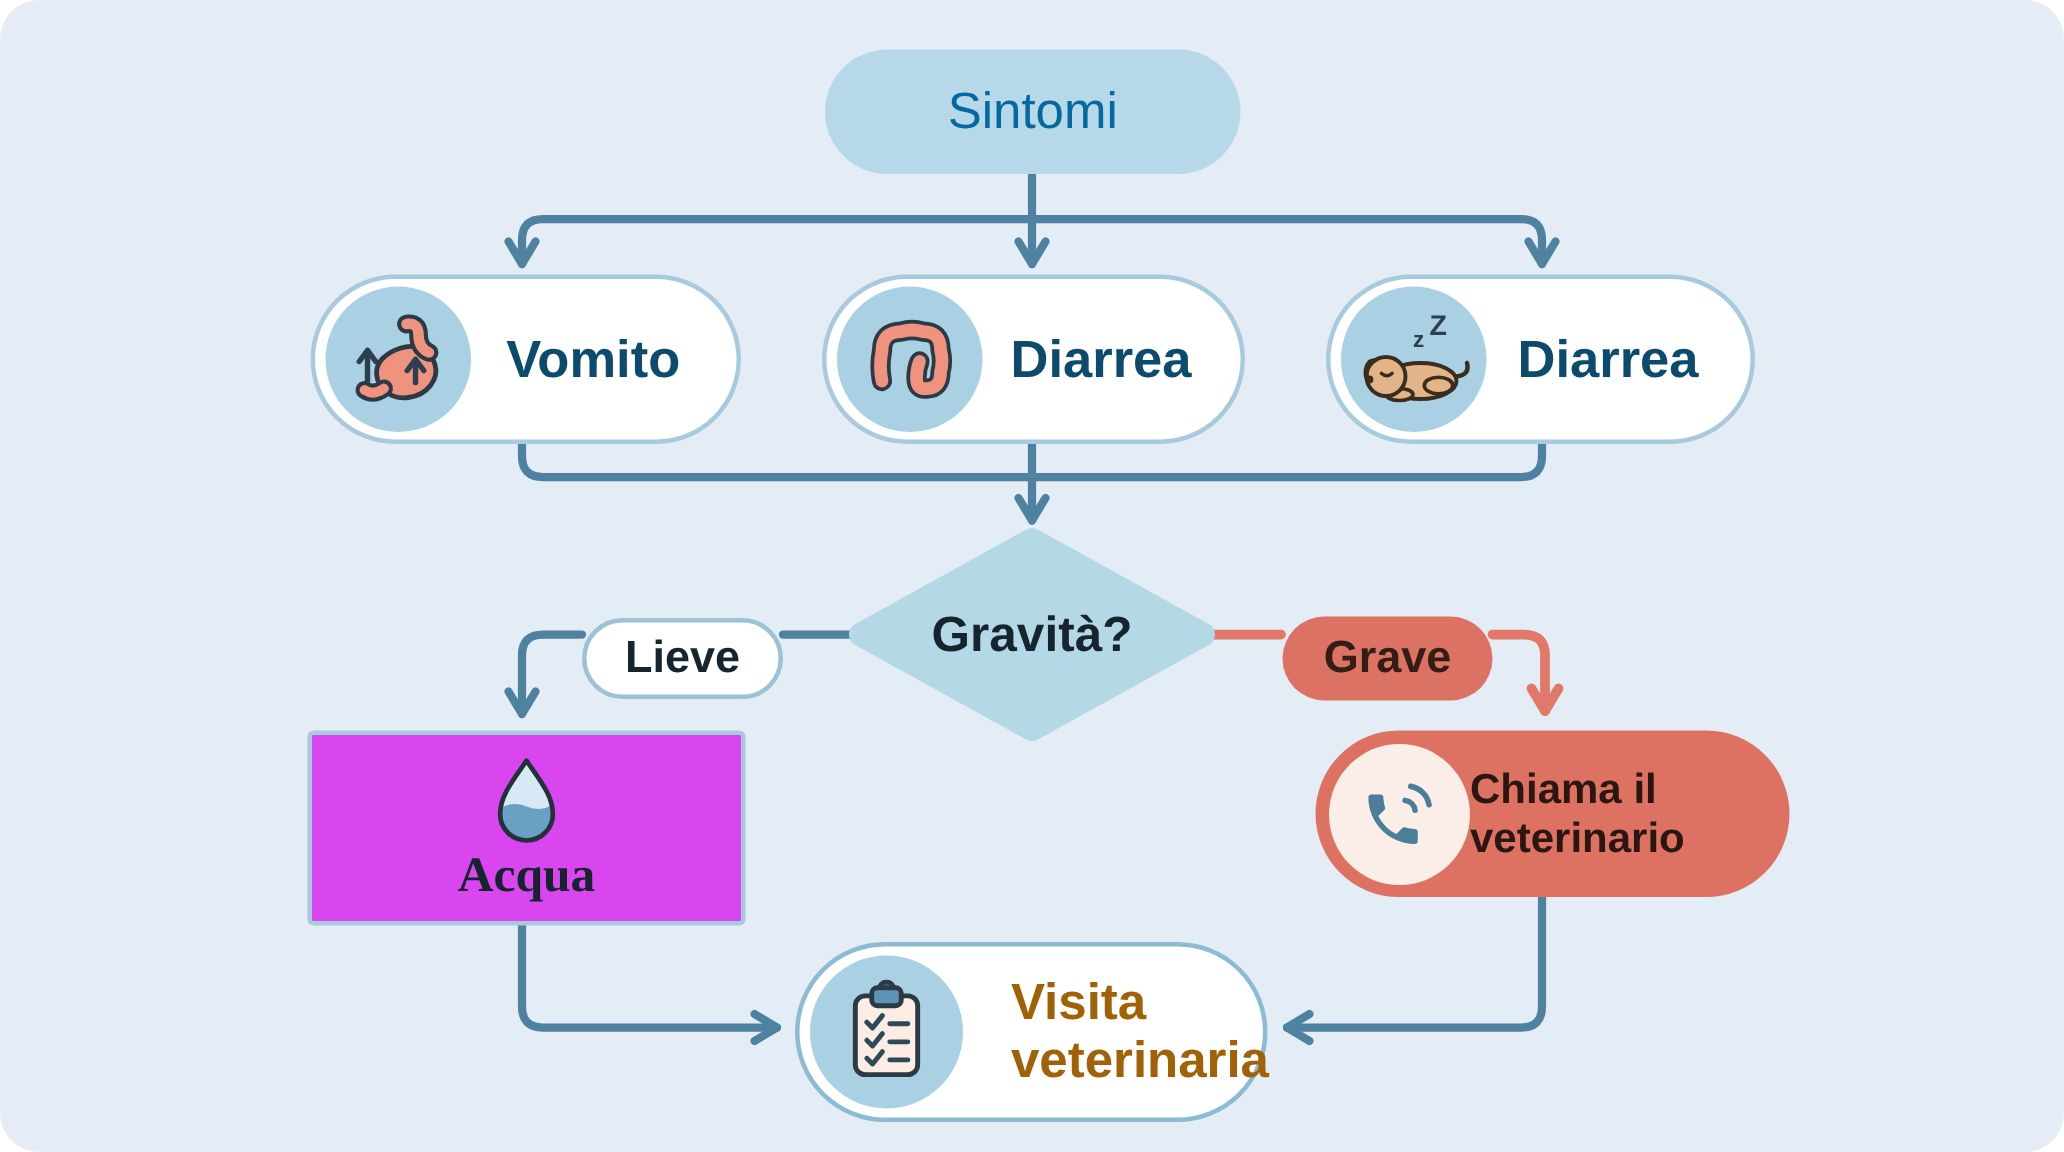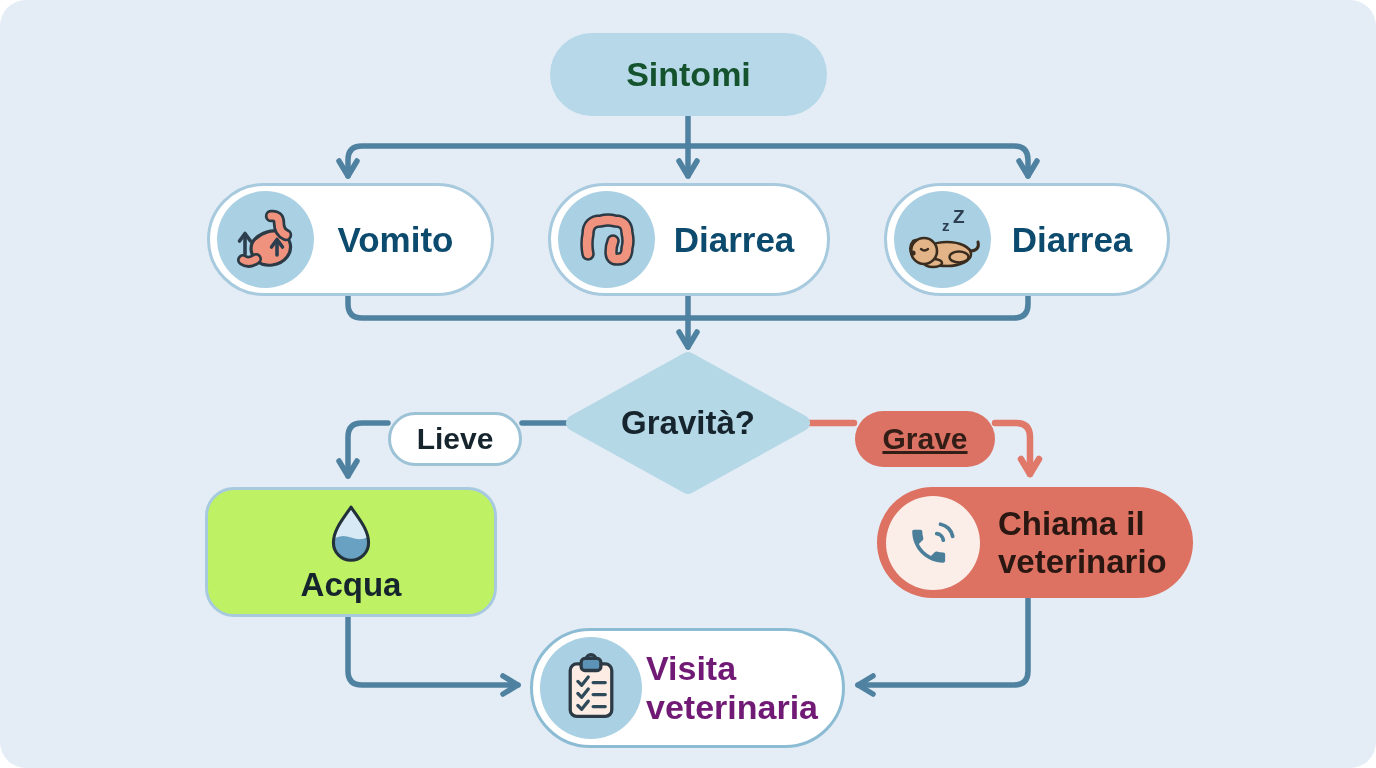--- a/index.html
+++ b/index.html
@@ -8,21 +8,21 @@
     font-family:"Liberation Sans", sans-serif;
   }
   .canvas{
     position:relative;width:1376px;height:768px;
     background:#e4edf6;border-radius:26px;overflow:hidden;
   }
   svg{display:block;}
   .overlay{position:absolute;left:0;top:0;width:1376px;height:768px;pointer-events:none;}
 
   
-  .node-label{font-weight:700;color:#14532d;}
+  .node-label{font-weight:400;color:#0369a1;}
 
   
   .start-pill{
     position:absolute;left:550px;top:33px;width:277px;height:83px;
     background:#b7d8e8;border-radius:42px;
     display:flex;align-items:center;justify-content:center;
     font-size:34px;
   }
 
   
@@ -53,60 +53,60 @@
     position:absolute;box-sizing:border-box;
     display:flex;align-items:center;justify-content:center;
     font-size:30px;font-weight:700;margin-top:16px;
   }
   .tag-lieve{
     left:388px;top:396px;width:134px;height:54px;
     background:#ffffff;border:3px solid #9cc2d6;border-radius:28px;color:#16242d;
   }
   .tag-grave{
     left:855px;top:395px;width:140px;height:56px;
-    background:#db7263;border-radius:28px;color:#331d17;text-decoration:underline;
+    background:#db7263;border-radius:28px;color:#331d17;
   }
 
   
   .mild-box{
     position:absolute;left:205px;top:487px;width:292px;height:130px;box-sizing:border-box;
-    background:#bef264;border:3px solid #a8cade;border-radius:29px;
-    display:flex;justify-content:space-evenly;align-items:center;
+    background:#d946ef;border:3px solid #a8cade;border-radius:4px;
+    display:flex;justify-content:space-evenly;align-items:center;font-family:Liberation Serif, serif;
   }
   .mild-col{display:flex;flex-direction:column;align-items:center;gap:2px;}
   .mild-col .m-label{font-size:33px;font-weight:700;color:#16242d;line-height:1;}
 
   
   .severe-pill{
     position:absolute;left:877px;top:487px;width:316px;height:111px;
     background:#dd7263;border-radius:56px;
     display:flex;align-items:center;
   }
   .severe-pill .phone-circle{
     width:94px;height:94px;border-radius:50%;background:#fbeee9;
     margin-left:9px;flex:0 0 auto;
     display:flex;align-items:center;justify-content:center;
   }
   .severe-pill .sev-label{
-    margin-left:18px;width:200px;font-size:33px;font-weight:700;color:#2a1712;line-height:1.15;
+    width:200px;font-size:28px;font-weight:700;color:#2a1712;line-height:1.15;
   }
 
   
   .outcome-pill{
     position:absolute;left:530px;top:628px;width:315px;height:120px;box-sizing:border-box;
     background:#ffffff;border:3.5px solid #8cbcd4;border-radius:60px;
     display:flex;align-items:center;
   }
   .outcome-pill .out-circle{
     width:102px;height:102px;border-radius:50%;background:#a9d0e3;
     margin-left:7px;flex:0 0 auto;
     display:flex;align-items:center;justify-content:center;
   }
   .outcome-pill .out-label{
-    margin-left:4px;width:175px;font-size:34px;font-weight:700;color:#701a75;line-height:1.15;
+    margin-left:32px;width:175px;font-size:34px;font-weight:700;color:#a16207;line-height:1.15;
   }
 </style>
 </head>
 <body>
 
 <div class="canvas">
 
   <svg class="overlay" viewBox="0 0 1376 768">
     <defs>
       <marker id="ab" markerUnits="userSpaceOnUse" markerWidth="34" markerHeight="34" refX="20" refY="13" orient="auto">

